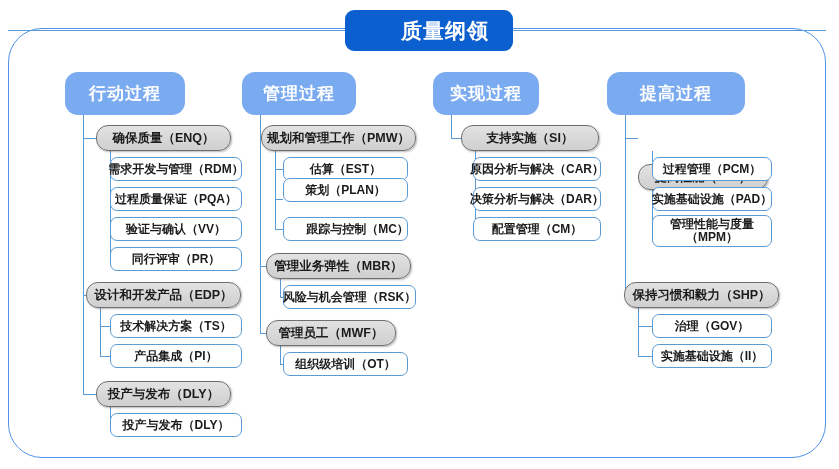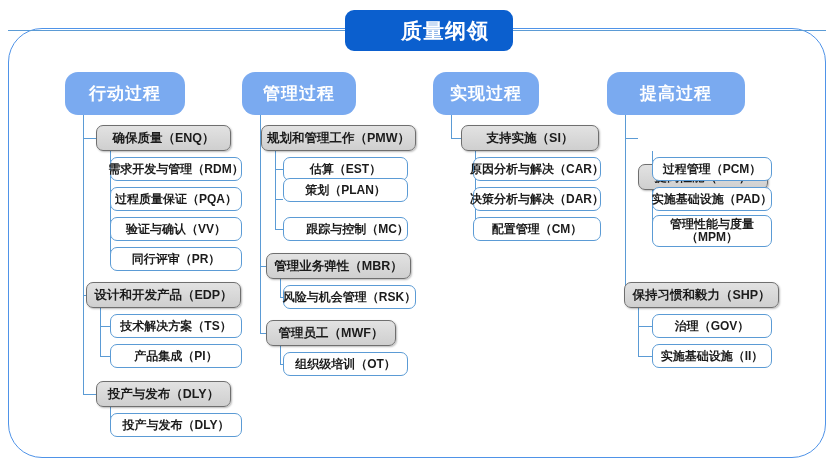--- a/index.html
+++ b/index.html
@@ -42,21 +42,21 @@
     color:#ffffff;
     font-size:17px;font-weight:700;letter-spacing:1px;
   }
 
   
   .cat{
     position:absolute;
     height:26px;
     background:linear-gradient(#e2e2e2,#cfcfcf);
     border:1.4px solid #6f6f6f;
-    border-radius:7px;
+    border-radius:12px;
     box-sizing:border-box;
     display:flex;align-items:center;justify-content:center;
     color:#1b1b1b;
     font-size:12.5px;font-weight:700;
     box-shadow:1px 1px 2px rgba(0,0,0,.28);
     white-space:nowrap;
   }
 
   
   .leaf{

